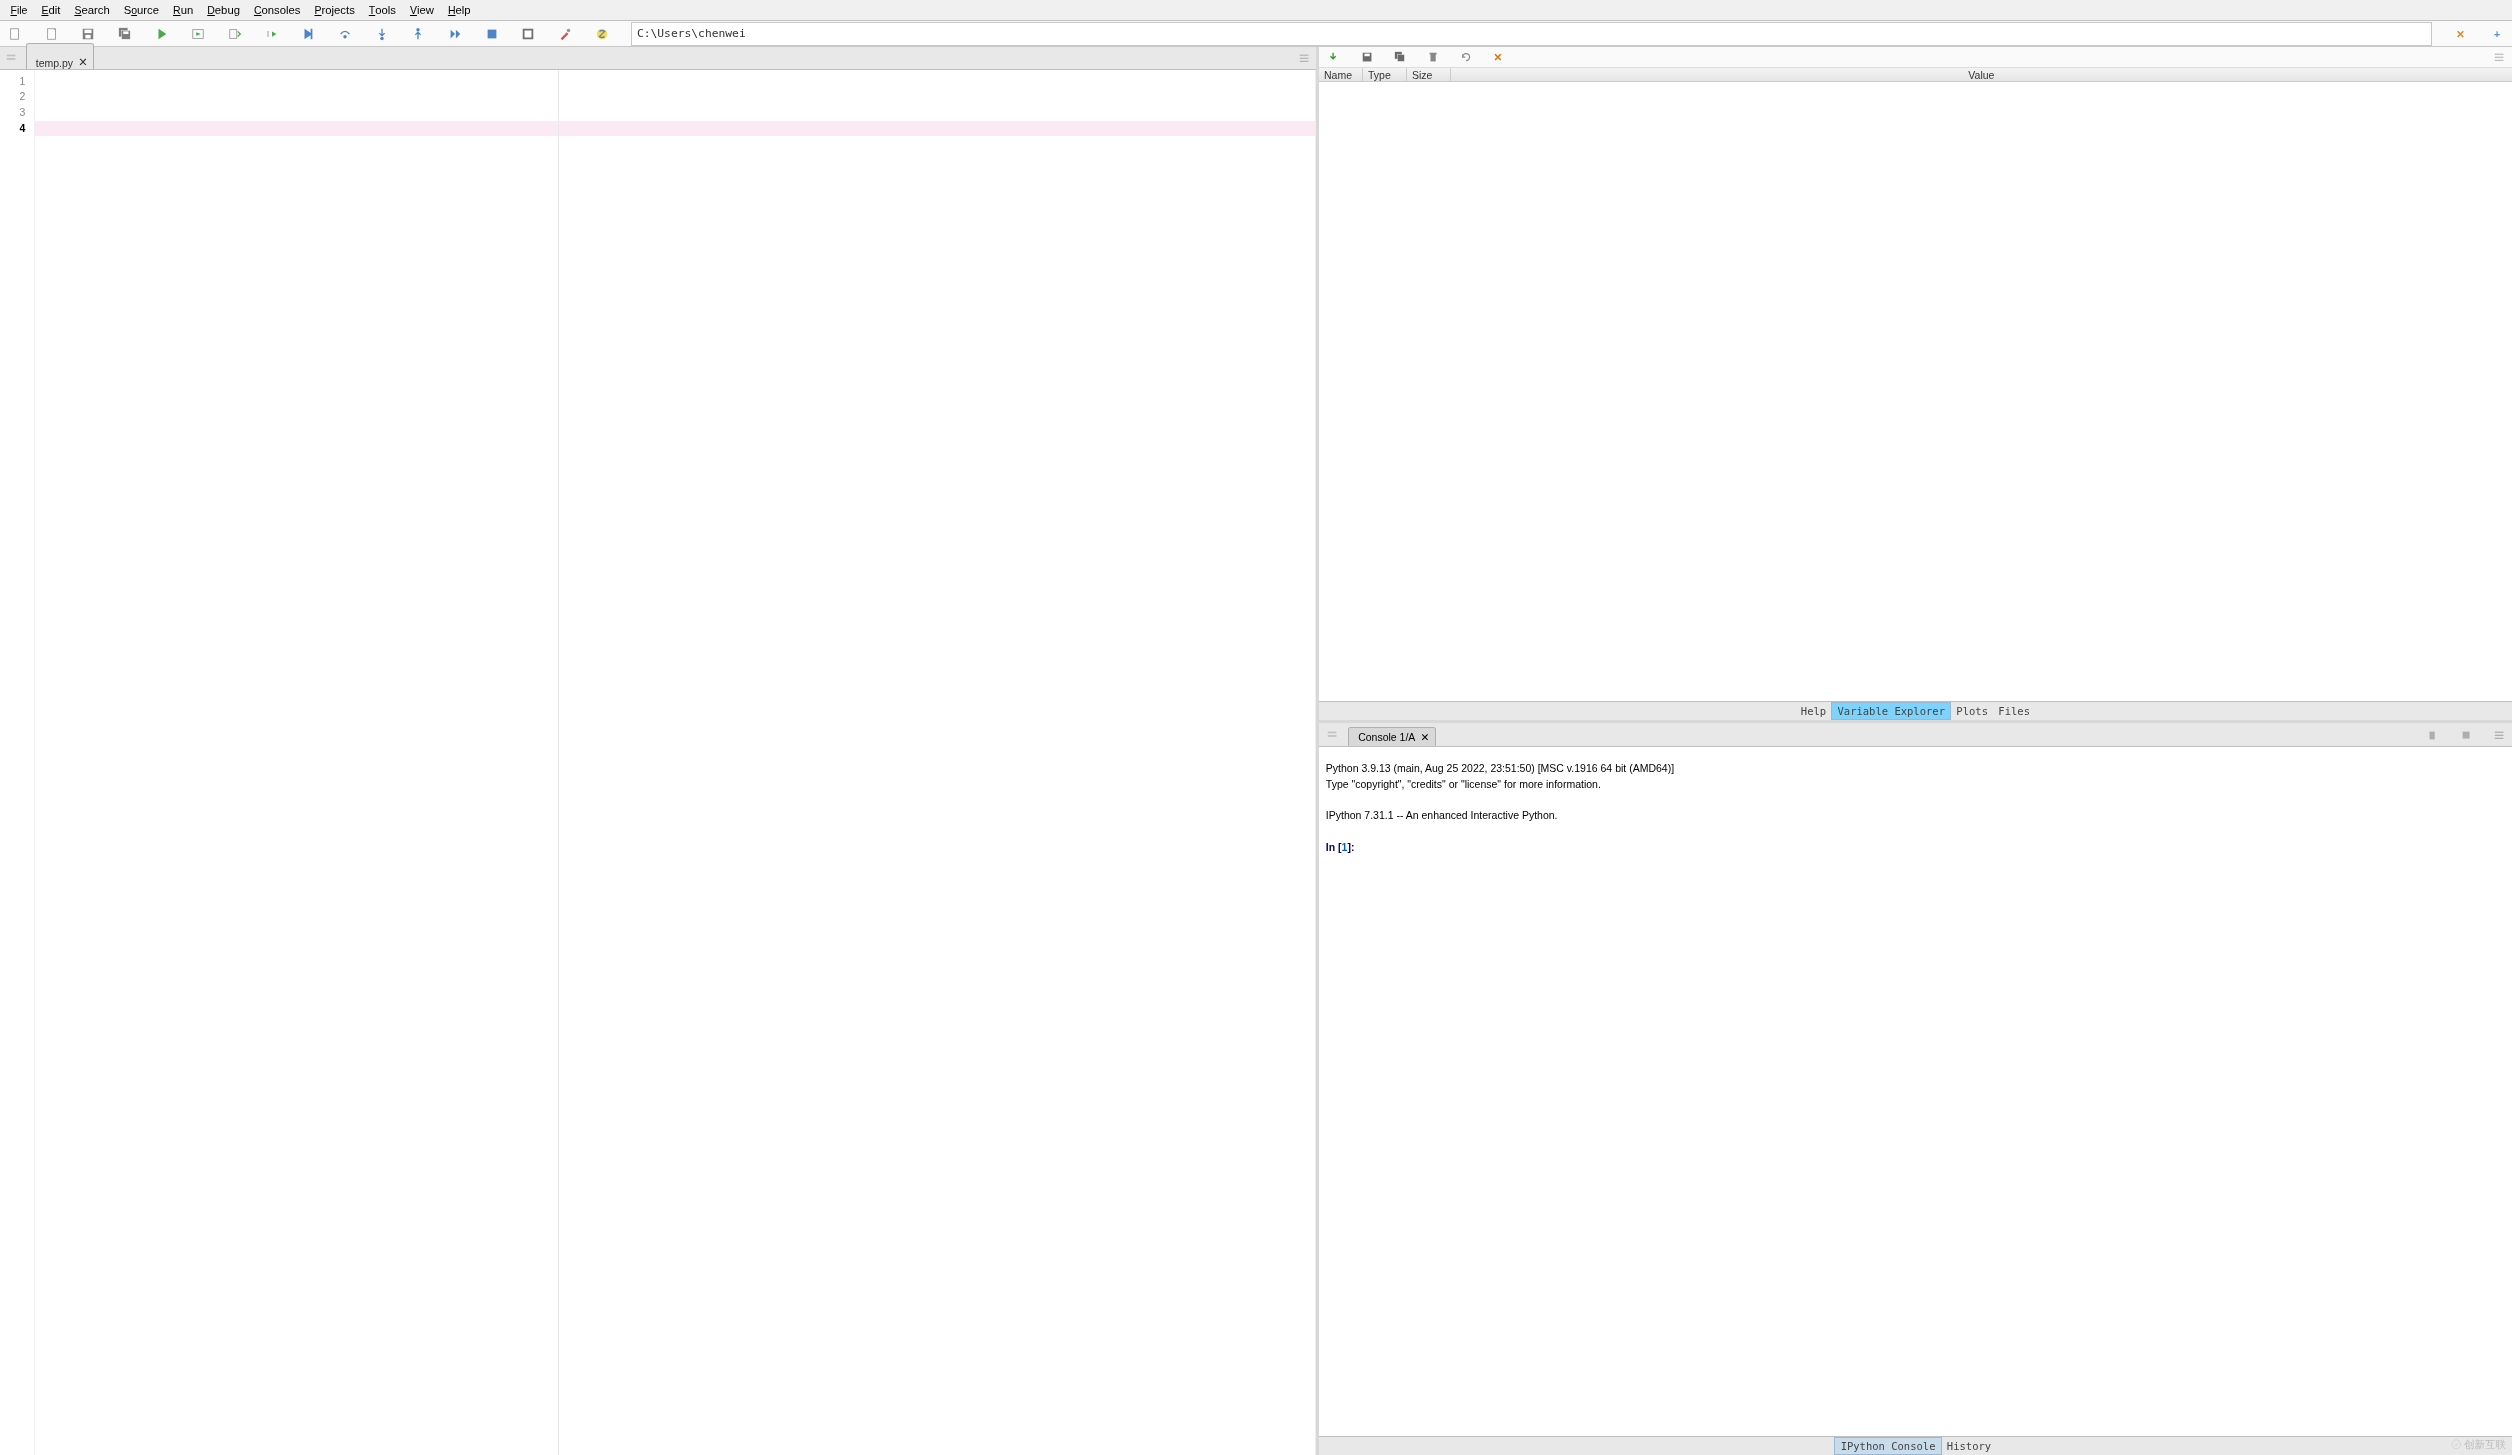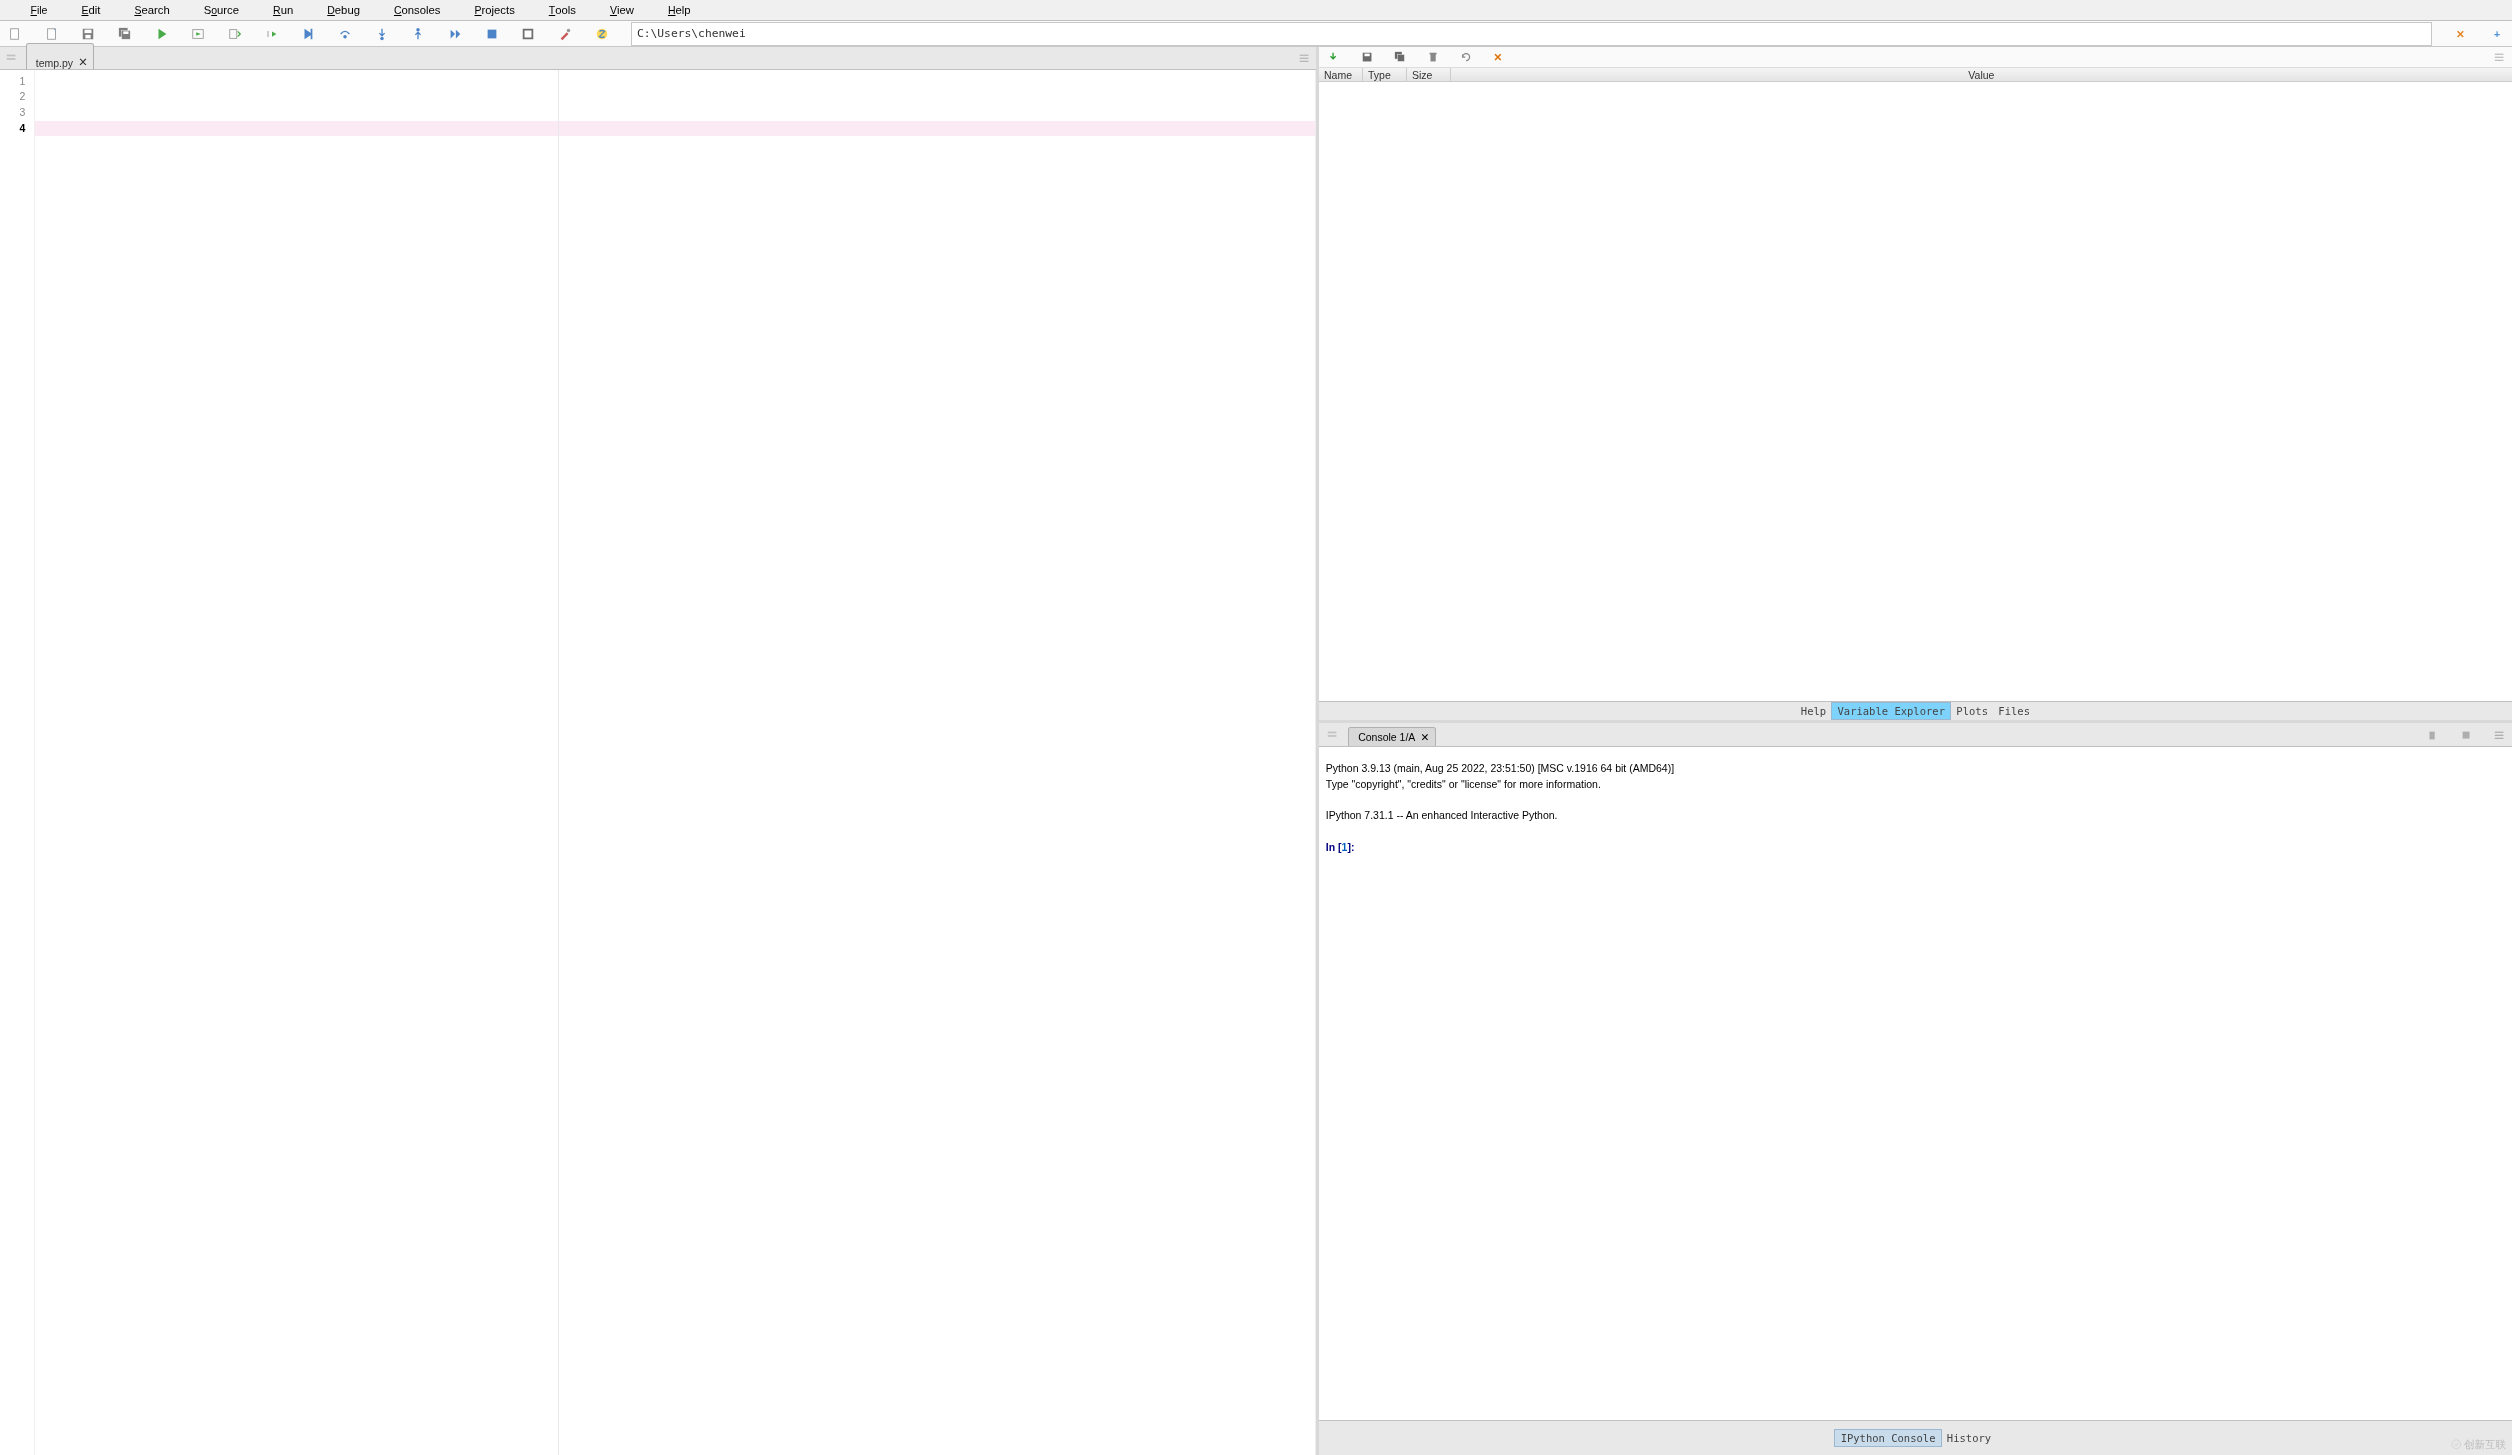--- a/index.html
+++ b/index.html
@@ -9,21 +9,21 @@
 
 
 .titlebar { display: flex; align-items: center; height: 26px; background: #fff; border-bottom: 0.9px solid #ddd; }
 .titlebar .app-icon { width: 14px; height: 14px; margin: 0 7px; }
 .titlebar .title { flex: 0 0 auto; font-size: 11.3px; color: #000; }
 .titlebar .spacer { flex: 1; }
 .titlebar .win-btn { width: 40px; height: 26px; display: flex; align-items: center; justify-content: center; color: #000; }
 
 
 .menubar { display: flex; align-items: center; height: 21px; background: #f0f0f0; border-bottom: 0.9px solid #c0c0c0; padding: 0 3.5px; }
-.menubar .menu-item { padding: 2.6px 7px; font-size: 11.3px; cursor: default; margin-left: 20px; }
+.menubar .menu-item { padding: 2.6px 7px; font-size: 11.3px; cursor: default; }
 .menubar .menu-item .ul { text-decoration: underline; }
 
 
 .toolbar { display: flex; align-items: center; height: 26px; background: #fafafa; border-bottom: 0.9px solid #c8c8c8; padding: 0 7px; gap: 21px; }
 .toolbar .tbtn { width: 15.7px; height: 15.7px; display: flex; align-items: center; justify-content: center; opacity: 0.85; }
 .toolbar .tbtn svg { width: 14px; height: 14px; }
 .toolbar .path-input { flex: 1; height: 24px; border: 0.9px solid #c8c8c8; background: #fff; padding: 0 5.2px; font-family: Consolas, monospace; font-size: 11.3px; color: #333; }
 .toolbar .path-close { color: #e07000; font-weight: bold; }
 .toolbar .path-add { color: #3080d0; font-weight: bold; }
 
@@ -71,21 +71,21 @@
 
 .console { flex: 1; display: flex; flex-direction: column; min-height: 0; background: #fff; }
 .console-tabbar { height: 24.4px; display: flex; align-items: flex-end; background: #e8e8e8; border-bottom: 0.9px solid #c0c0c0; padding-left: 7px; position: relative; }
 .console-tabbar .browse-icon { width: 12.2px; height: 12.2px; margin-right: 10.5px; margin-bottom: 5.2px; opacity: 0.6; }
 .console-tab { display: flex; align-items: center; height: 19px; padding: 0 5.2px 0 8.7px; background: #d8d8d8; border: 0.9px solid #b0b0b0; border-bottom: none; border-radius: 2.6px 2.6px 0 0; font-family: Consolas, monospace; font-size: 10.5px; gap: 5.2px; }
 .console-tabbar .right-icons { position: absolute; right: 7px; bottom: 5.2px; display: flex; gap: 21px; }
 .console-tabbar .right-icons .tbtn { width: 12.2px; height: 12.2px; opacity: 0.6; }
 .console-body { flex: 1; padding: 14px 7px; font-family: Consolas, monospace; font-size: 11.3px; line-height: 15.7px; color: #000; overflow: auto; white-space: pre-wrap; }
 .console-body .prompt-in { color: #000080; font-weight: bold; }
 .console-body .prompt-num { color: #0060c0; font-weight: bold; }
-.console-bottom-tabs { height: 35px; display: flex; justify-content: center; align-items: center; background: #e8e8e8; border-top: 0.9px solid #c0c0c0; }
+.console-bottom-tabs { height: 19px; display: flex; justify-content: center; align-items: center; background: #e8e8e8; border-top: 0.9px solid #c0c0c0; }
 .console-bottom-tabs .pane-tab { padding: 1.7px 5.2px; font-size: 10.5px; color: #444; font-family: Consolas, monospace; }
 .console-bottom-tabs .pane-tab.active { background: #c8dcec; border: 0.9px solid #9bb8d0; }
 
 
 .watermark { position: absolute; right: 6px; bottom: 3.5px; font-size: 8.7px; color: #bbb; display: flex; align-items: center; gap: 2.6px; }
 .watermark svg { width: 10.5px; height: 10.5px; opacity: 0.5; }
 </style>
 </head>
 <body>
 

